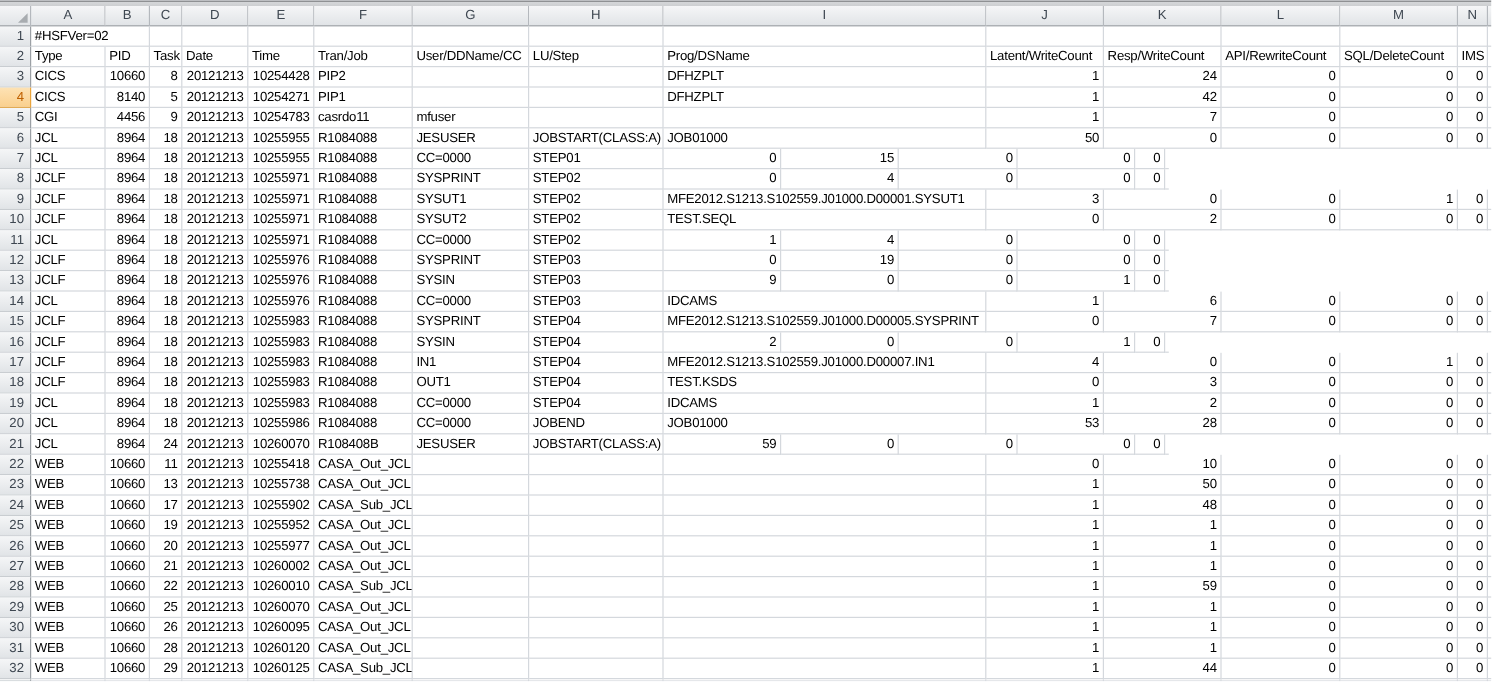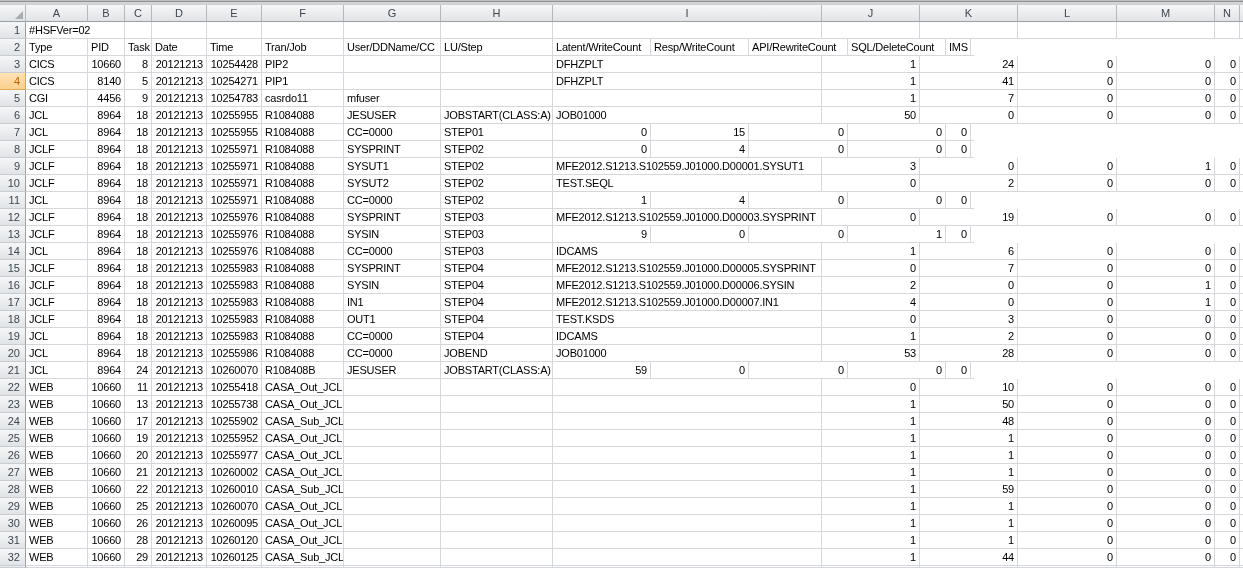--- a/index.html
+++ b/index.html
@@ -124,20 +124,21 @@
         <div class="row">
     <div class="rhdr">2</div>
     <div class="cell col-a">Type</div>
     <div class="cell col-b">PID</div>
     <div class="cell col-c">Task</div>
     <div class="cell col-d">Date</div>
     <div class="cell col-e">Time</div>
     <div class="cell col-f">Tran/Job</div>
     <div class="cell col-g">User/DDName/CC</div>
     <div class="cell col-h">LU/Step</div>
+    <div class="cell col-i">Prog/DSName</div>
     <div class="cell col-j">Latent/WriteCount</div>
     <div class="cell col-k">Resp/WriteCount</div>
     <div class="cell col-l">API/RewriteCount</div>
     <div class="cell col-m">SQL/DeleteCount</div>
     <div class="cell col-n">IMS</div>
     <div class="cell col-o"></div>
   </div>
         <div class="row">
     <div class="rhdr">3</div>
     <div class="cell col-a">CICS</div>
@@ -161,21 +162,21 @@
     <div class="cell col-a">CICS</div>
     <div class="cell col-b num">8140</div>
     <div class="cell col-c num">5</div>
     <div class="cell col-d num">20121213</div>
     <div class="cell col-e num">10254271</div>
     <div class="cell col-f">PIP1</div>
     <div class="cell col-g"></div>
     <div class="cell col-h"></div>
     <div class="cell col-i">DFHZPLT</div>
     <div class="cell col-j num">1</div>
-    <div class="cell col-k num">41</div>
+    <div class="cell col-k num">42</div>
     <div class="cell col-l num">0</div>
     <div class="cell col-m num">0</div>
     <div class="cell col-n num">0</div>
     <div class="cell col-o"></div>
   </div>
         <div class="row">
     <div class="rhdr">5</div>
     <div class="cell col-a">CGI</div>
     <div class="cell col-b num">4456</div>
     <div class="cell col-c num">9</div>
@@ -300,21 +301,20 @@
         <div class="row">
     <div class="rhdr">12</div>
     <div class="cell col-a">JCLF</div>
     <div class="cell col-b num">8964</div>
     <div class="cell col-c num">18</div>
     <div class="cell col-d num">20121213</div>
     <div class="cell col-e num">10255976</div>
     <div class="cell col-f">R1084088</div>
     <div class="cell col-g">SYSPRINT</div>
     <div class="cell col-h">STEP03</div>
-    <div class="cell col-i">MFE2012.S1213.S102559.J01000.D00003.SYSPRINT</div>
     <div class="cell col-j num">0</div>
     <div class="cell col-k num">19</div>
     <div class="cell col-l num">0</div>
     <div class="cell col-m num">0</div>
     <div class="cell col-n num">0</div>
     <div class="cell col-o"></div>
   </div>
         <div class="row">
     <div class="rhdr">13</div>
     <div class="cell col-a">JCLF</div>
@@ -371,21 +371,20 @@
         <div class="row">
     <div class="rhdr">16</div>
     <div class="cell col-a">JCLF</div>
     <div class="cell col-b num">8964</div>
     <div class="cell col-c num">18</div>
     <div class="cell col-d num">20121213</div>
     <div class="cell col-e num">10255983</div>
     <div class="cell col-f">R1084088</div>
     <div class="cell col-g">SYSIN</div>
     <div class="cell col-h">STEP04</div>
-    <div class="cell col-i">MFE2012.S1213.S102559.J01000.D00006.SYSIN</div>
     <div class="cell col-j num">2</div>
     <div class="cell col-k num">0</div>
     <div class="cell col-l num">0</div>
     <div class="cell col-m num">1</div>
     <div class="cell col-n num">0</div>
     <div class="cell col-o"></div>
   </div>
         <div class="row">
     <div class="rhdr">17</div>
     <div class="cell col-a">JCLF</div>

